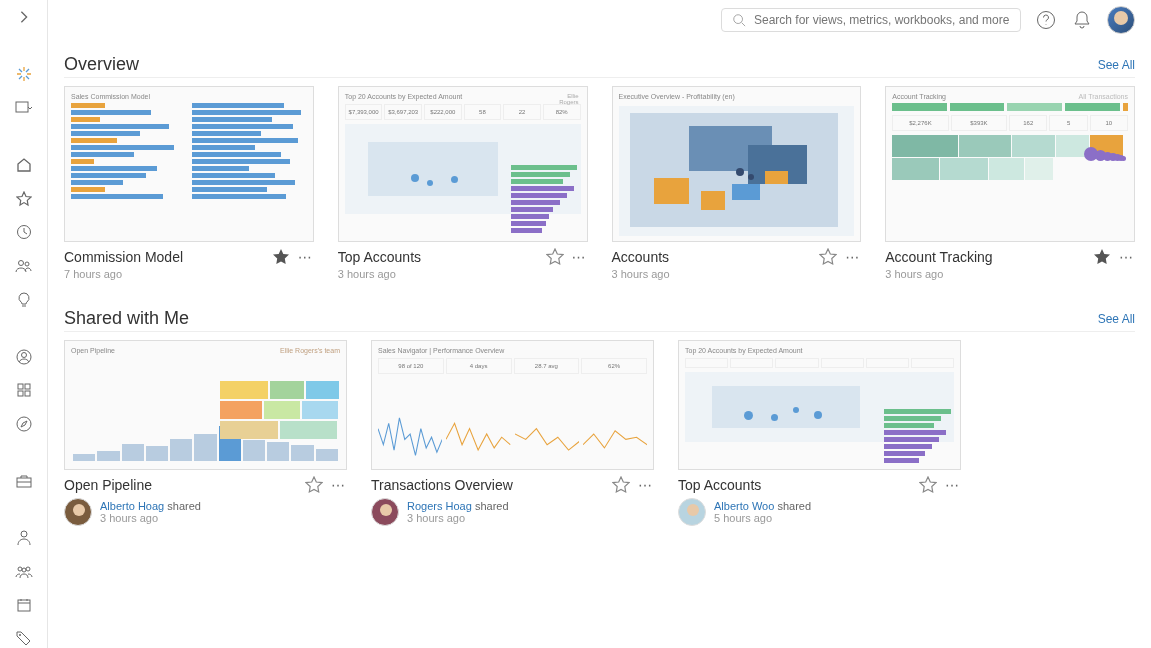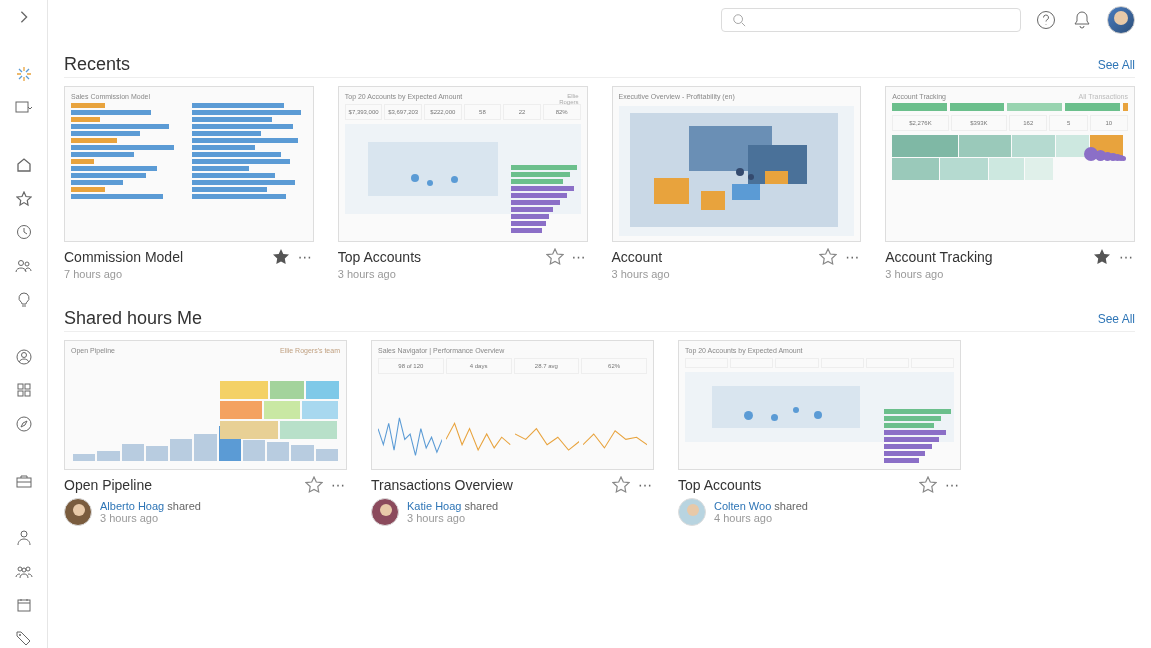--- a/index.html
+++ b/index.html
@@ -172,41 +172,42 @@
     </div>
 </div>
 
 <div class="main">
   <div class="topbar">
     <div class="search">
       <svg width="14" height="14" viewBox="0 0 16 16">
           <circle cx="7" cy="7" r="5" fill="none" stroke="#999"></circle>
           <path d="M11 11l4 4" stroke="#999"></path>
         </svg>
+      <input placeholder="Search for views, metrics, workbooks, and more" style="">
     </div>
     <div class="top-icon">
         <svg width="20" height="20" viewBox="0 0 20 20">
           <circle cx="10" cy="10" r="8.5" fill="none" stroke="currentColor"></circle>
           <path d="M7.5 7.5a2.5 2.5 0 1 1 3.5 2.3c-.8.4-1 1-1 1.7M10 14v.5" fill="none" stroke="currentColor"></path>
         </svg>
       </div>
     <div class="top-icon">
         <svg width="18" height="20" viewBox="0 0 18 20">
           <path d="M9 2a5 5 0 0 1 5 5v4l2 3H2l2-3V7a5 5 0 0 1 5-5zM7 16a2 2 0 0 0 4 0" fill="none" stroke="currentColor"></path>
         </svg>
       </div>
     <div class="avatar">
         <div class="avatar-inner"></div>
       </div>
   </div>
 
   <div class="content">
 
     <div class="section-head">
-      <div class="section-title">Recents</div>
+      <div class="section-title">Overview</div>
       <div class="see-all">See All</div>
     </div>
 
     <div class="cards">
 
       <div class="card">
         <div class="thumb">
           <div class="th-title">Sales Commission Model</div>
           <div class="hbars">
             <div class="hbars-col">
@@ -307,21 +308,21 @@
             <div class="map-shape" style="left:55%;top:30%;width:25%;height:30%;background:#4a7199;"></div>
             <div class="map-shape" style="left:15%;top:55%;width:15%;height:20%;background:#e8a33d;"></div>
             <div class="map-shape" style="left:35%;top:65%;width:10%;height:15%;background:#e8a33d;"></div>
             <div class="map-shape" style="left:48%;top:60%;width:12%;height:12%;background:#5b9bd5;"></div>
             <div class="map-shape" style="left:62%;top:50%;width:10%;height:10%;background:#e8a33d;"></div>
             <div class="map-shape" style="left:50%;top:48%;width:8px;height:8px;background:#344a6e;border-radius:50%;"></div>
             <div class="map-shape" style="left:55%;top:52%;width:6px;height:6px;background:#344a6e;border-radius:50%;"></div>
           </div>
         </div>
         <div class="card-row">
-          <div class="card-title">Account</div>
+          <div class="card-title">Accounts</div>
           <div class="card-actions">
             <span class="star"><svg viewBox="0 0 18 18">
                   <path d="M9 1l2.3 5 5.7.6-4.2 3.9.9 5.5L9 13.4 4.3 16l.9-5.5L1 6.6l5.7-.6z" fill="none" stroke="#888" stroke-width="1.2"></path>
                 </svg></span>
             <span class="more">⋯</span>
           </div>
         </div>
         <div class="timestamp">3 hours ago</div>
       </div>
 
@@ -368,21 +369,21 @@
                 </svg></span>
             <span class="more">⋯</span>
           </div>
         </div>
         <div class="timestamp">3 hours ago</div>
       </div>
 
     </div>
 
     <div class="section-head">
-      <div class="section-title">Shared hours Me</div>
+      <div class="section-title">Shared with Me</div>
       <div class="see-all">See All</div>
     </div>
 
     <div class="cards">
 
       <div class="card">
         <div class="thumb" style="height:130px;">
           <div style="display:flex;justify-content:space-between;">
             <div class="th-title">Open Pipeline</div>
             <div class="th-title" style="color:#c0a080">Ellie Rogers's team</div>
@@ -458,21 +459,21 @@
           <div class="card-actions">
             <span class="star"><svg viewBox="0 0 18 18">
                   <path d="M9 1l2.3 5 5.7.6-4.2 3.9.9 5.5L9 13.4 4.3 16l.9-5.5L1 6.6l5.7-.6z" fill="none" stroke="#888" stroke-width="1.2"></path>
                 </svg></span>
             <span class="more">⋯</span>
           </div>
         </div>
         <div class="shared-by">
           <div class="mini-avatar" style="background:#8b4a5c"></div>
           <div>
-            <div class="shared-text"><span class="shared-name">Katie Hoag</span> <span class="shared-label">shared</span></div>
+            <div class="shared-text"><span class="shared-name">Rogers Hoag</span> <span class="shared-label">shared</span></div>
             <div class="timestamp" style="margin-top:0">3 hours ago</div>
           </div>
         </div>
       </div>
 
       <div class="card">
         <div class="thumb" style="height:130px;">
           <div class="th-title">Top 20 Accounts by Expected Amount</div>
           <div class="kpi-row">
               <div class="kpi"></div>
@@ -505,22 +506,22 @@
           <div class="card-actions">
             <span class="star"><svg viewBox="0 0 18 18">
                   <path d="M9 1l2.3 5 5.7.6-4.2 3.9.9 5.5L9 13.4 4.3 16l.9-5.5L1 6.6l5.7-.6z" fill="none" stroke="#888" stroke-width="1.2"></path>
                 </svg></span>
             <span class="more">⋯</span>
           </div>
         </div>
         <div class="shared-by">
           <div class="mini-avatar" style="background:#b8d4e0"></div>
           <div>
-            <div class="shared-text"><span class="shared-name">Colten Woo</span> <span class="shared-label">shared</span></div>
-            <div class="timestamp" style="margin-top:0">4 hours ago</div>
+            <div class="shared-text"><span class="shared-name">Alberto Woo</span> <span class="shared-label">shared</span></div>
+            <div class="timestamp" style="margin-top:0">5 hours ago</div>
           </div>
         </div>
       </div>
 
     </div>
 
   </div>
 </div>
 
 </body></html>

